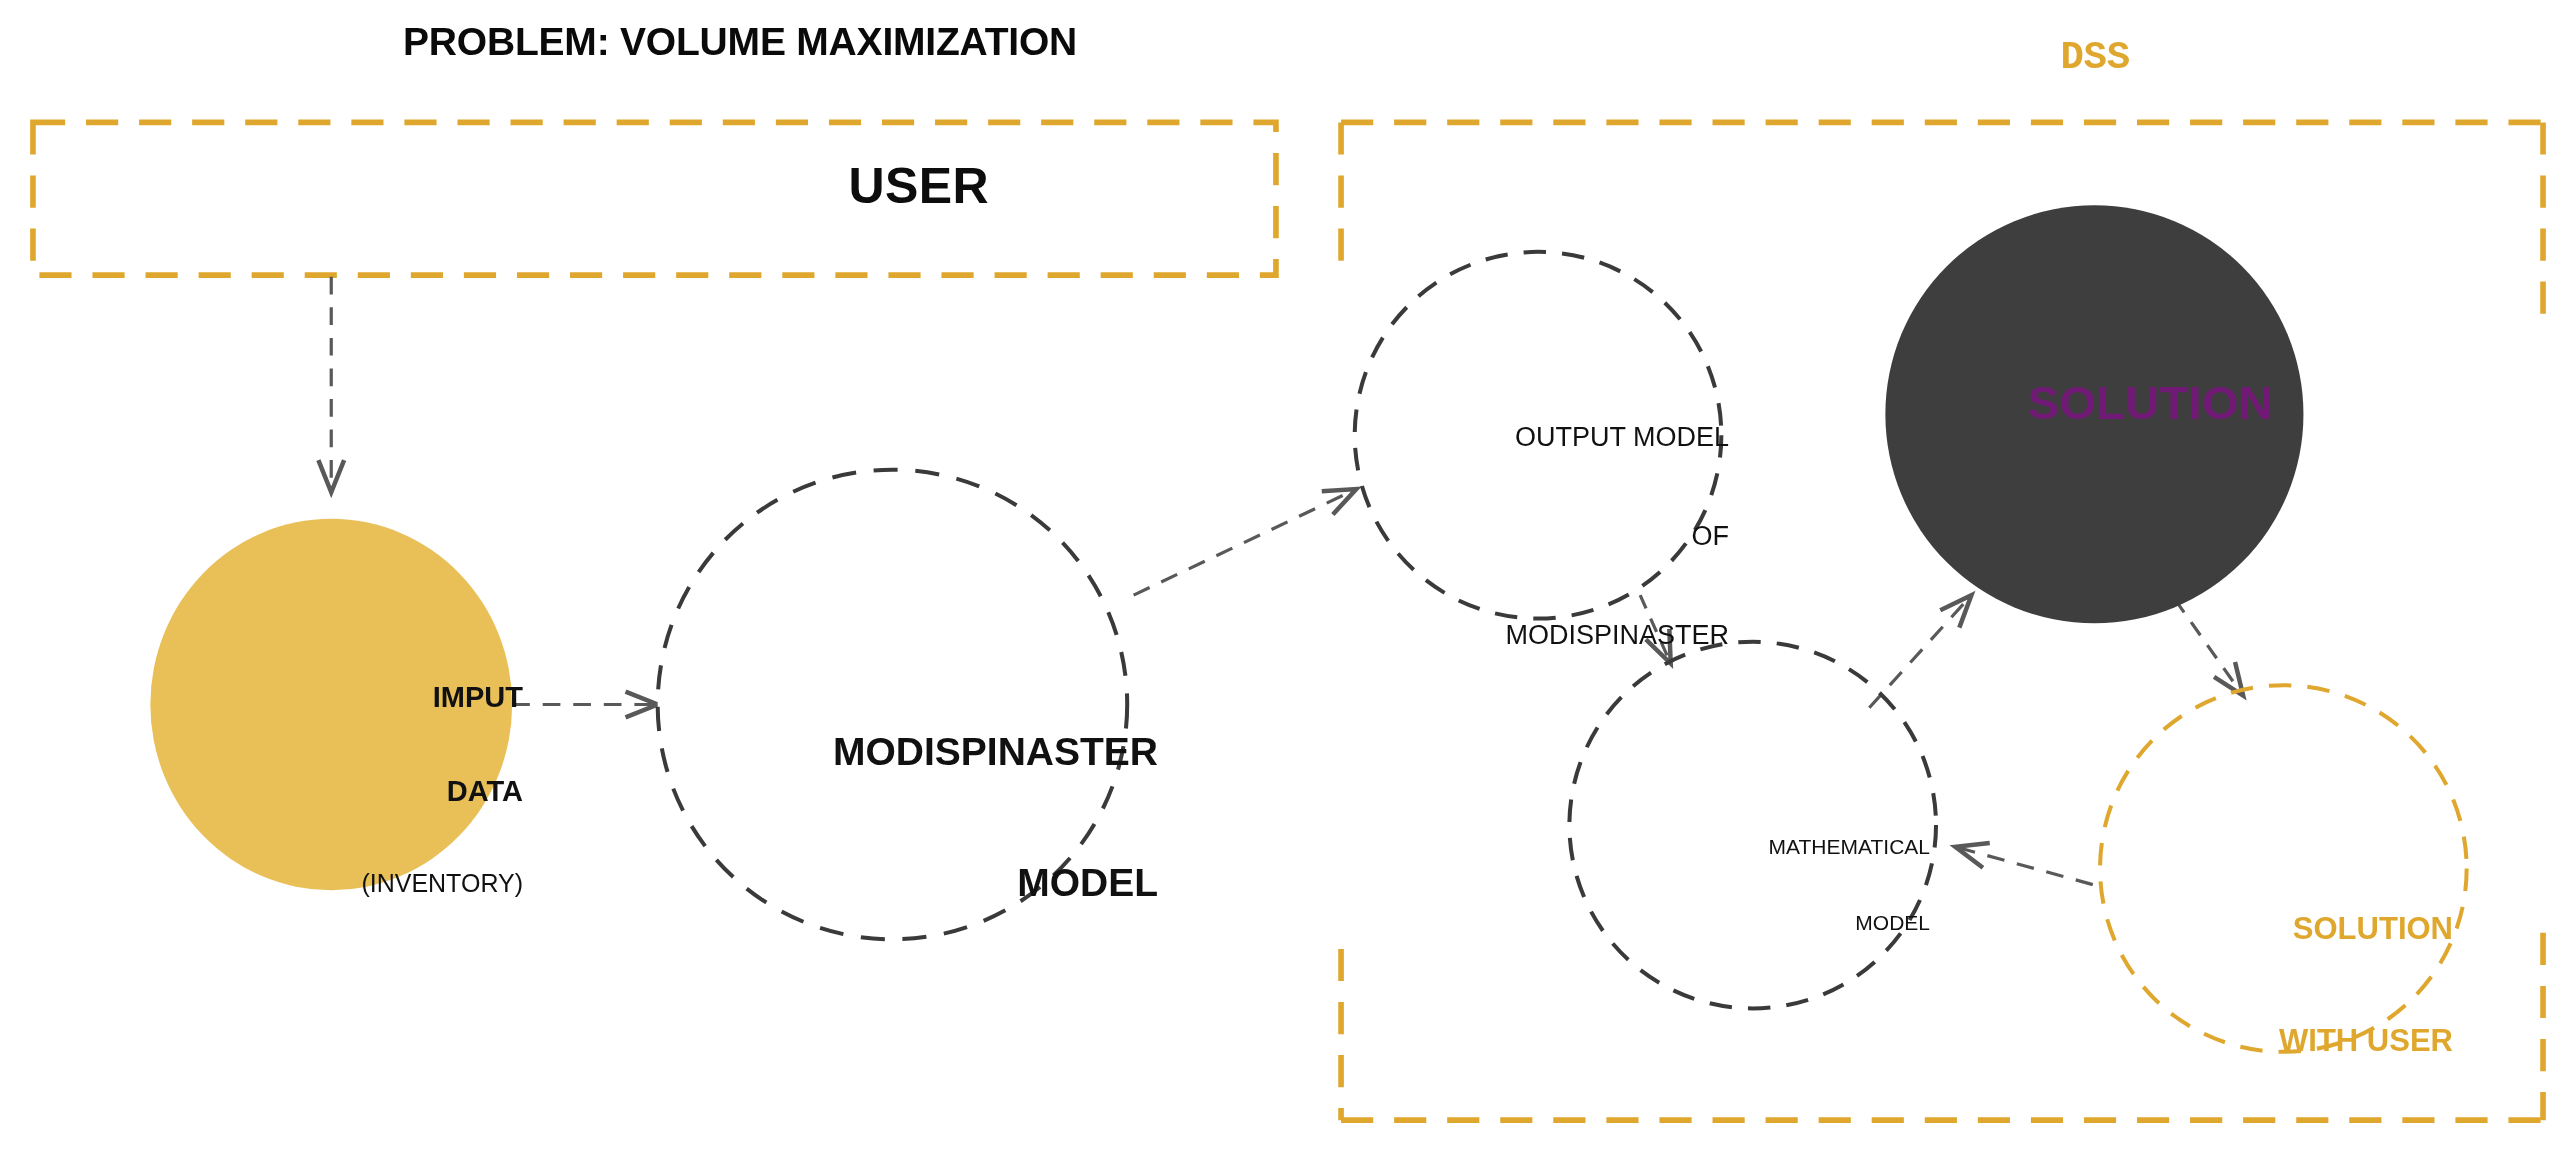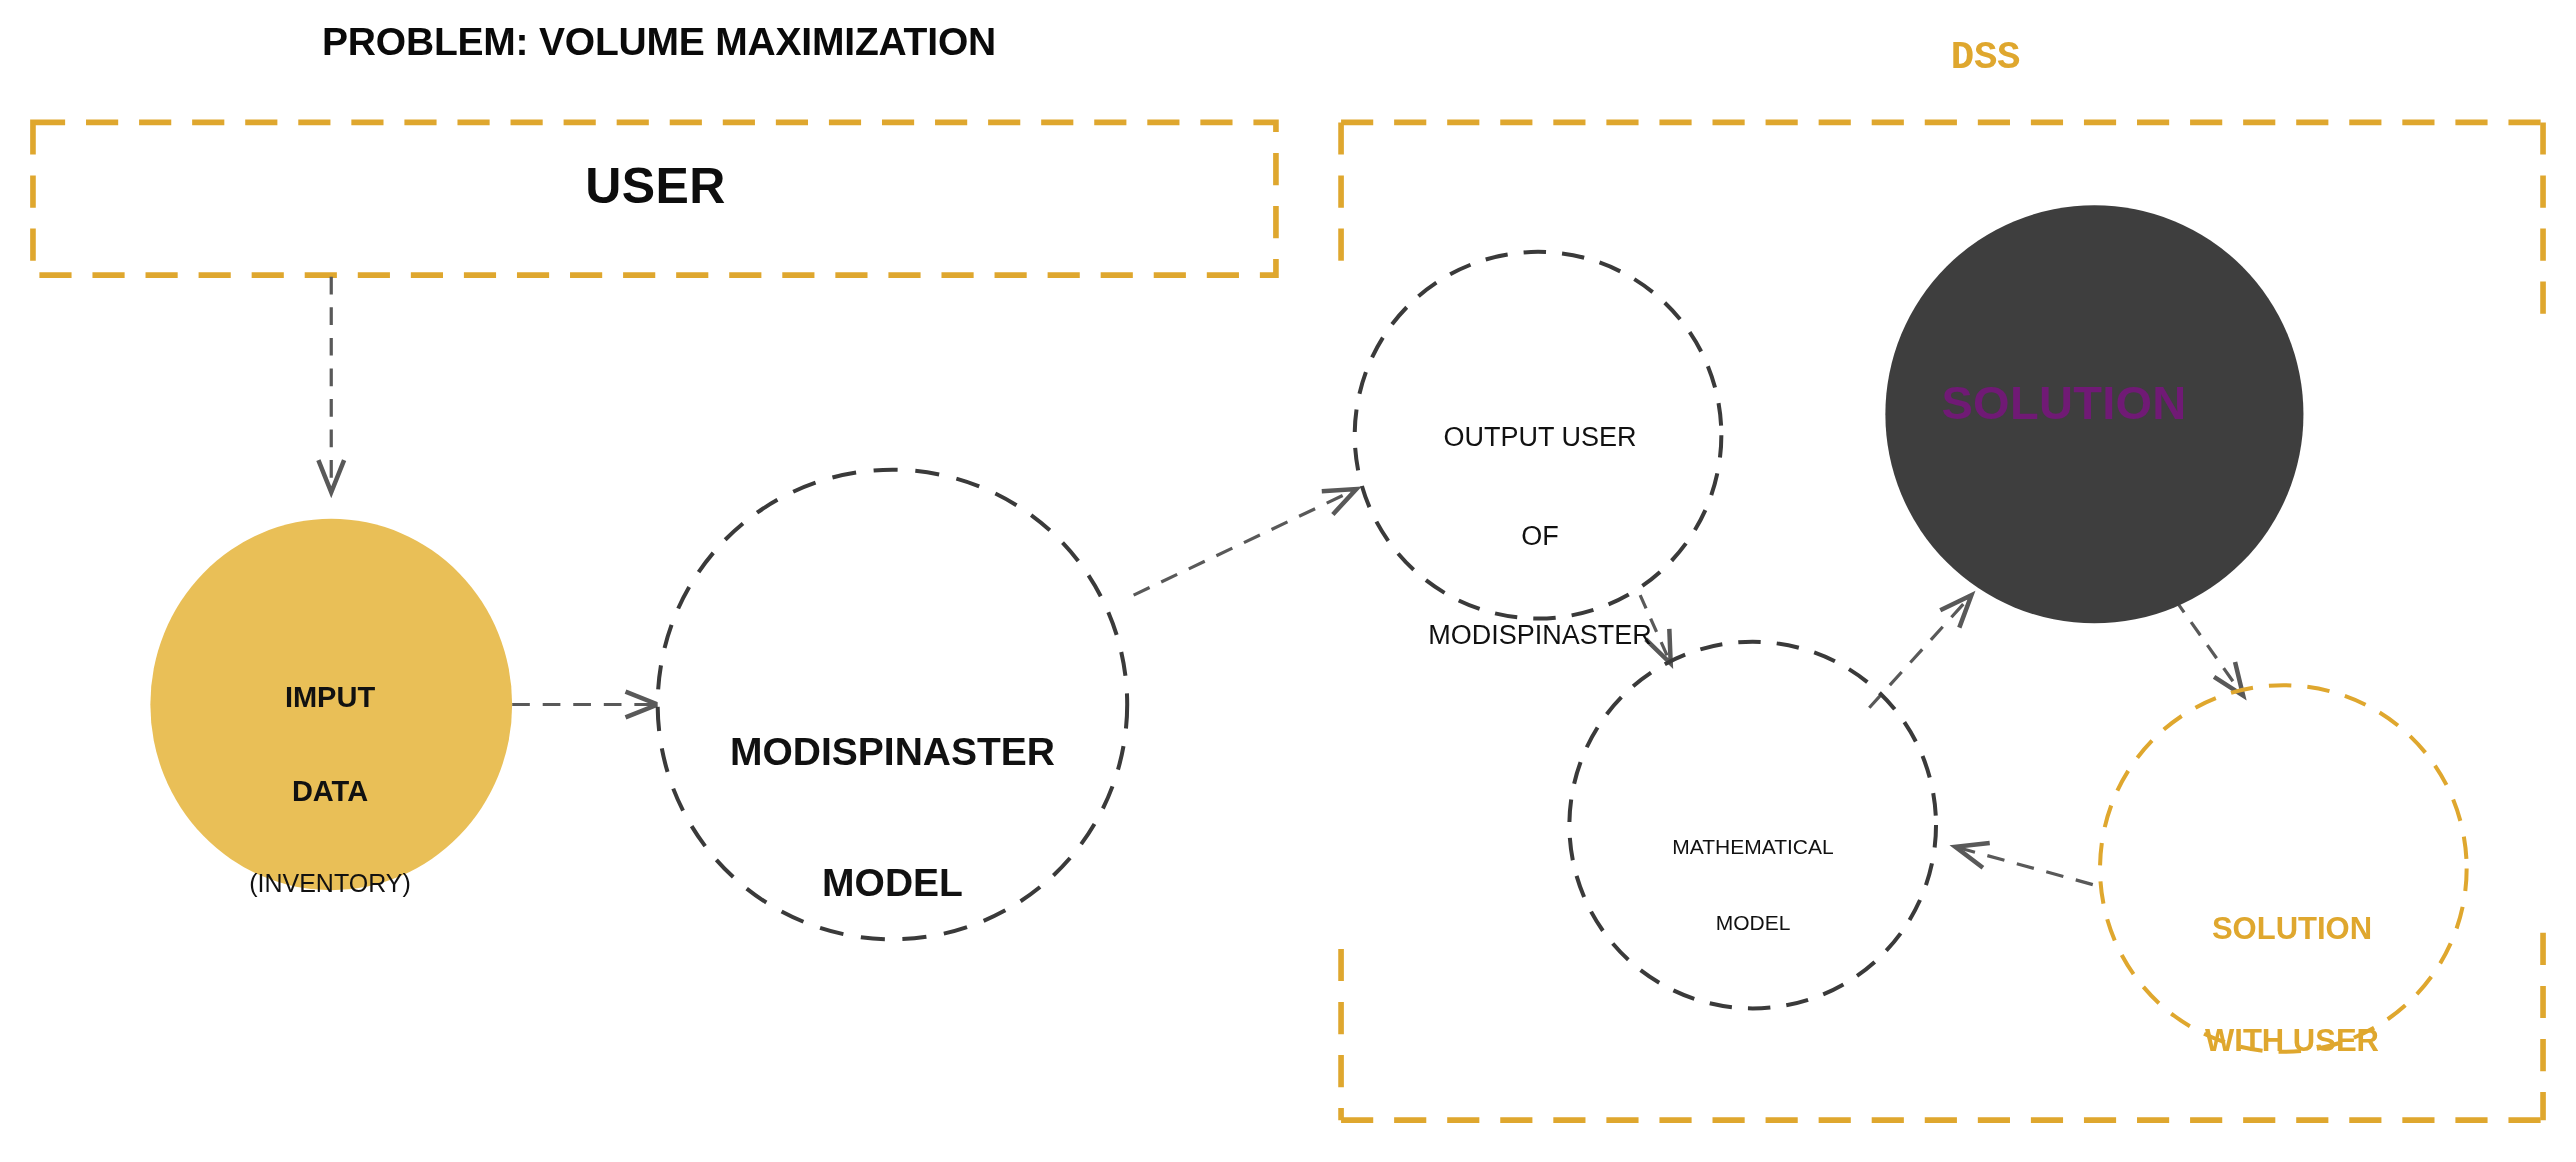--- a/index.html
+++ b/index.html
@@ -19,21 +19,21 @@
   }
   svg.diagram {
     position: absolute;
     left: 0;
     top: 0;
     width: 2576px;
     height: 1163px;
   }
   .lbl {
     position: absolute;
-    text-align: center;
+    text-align: right;
     line-height: 1.08;
     white-space: pre;
     user-select: none;
   }
 
   
   .title-problem {
     left: 241px;
     top: 21px;
     width: 836px;
@@ -186,21 +186,21 @@
   </div>
 
   <div class="lbl label-user">USER</div>
 
   <div class="lbl label-modispinaster node-label">
     <div>MODISPINASTER</div>
     <div>MODEL</div>
   </div>
 
   <div class="lbl label-output node-label">
-    <div>OUTPUT USER</div>
+    <div>OUTPUT MODEL</div>
     <div>OF</div>
     <div>MODISPINASTER</div>
   </div>
 
   <div class="lbl label-solution">SOLUTION</div>
 
   <div class="lbl label-math node-label">
     <div>MATHEMATICAL</div>
     <div>MODEL</div>
   </div>

